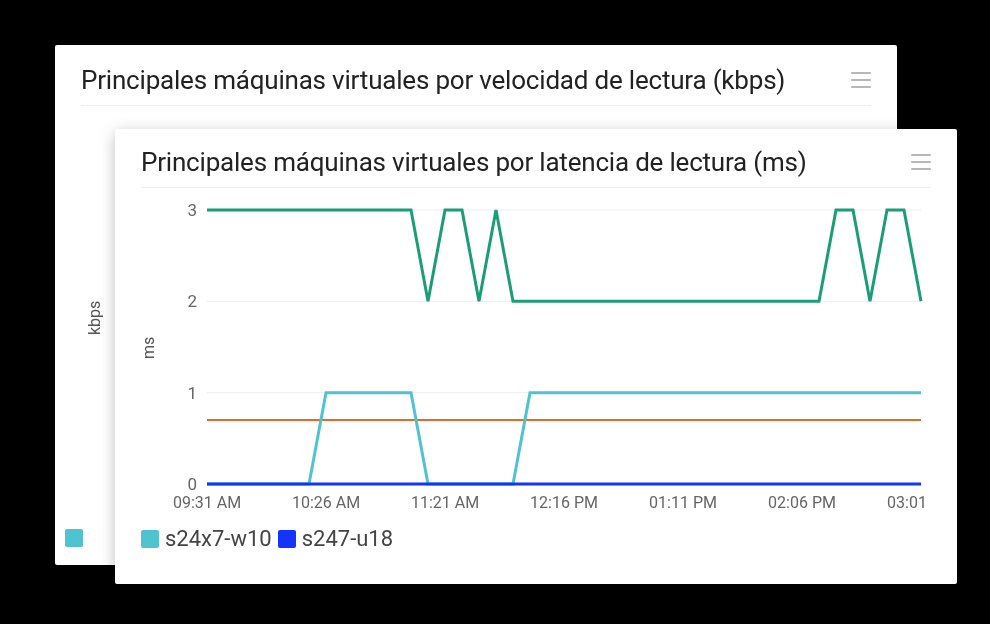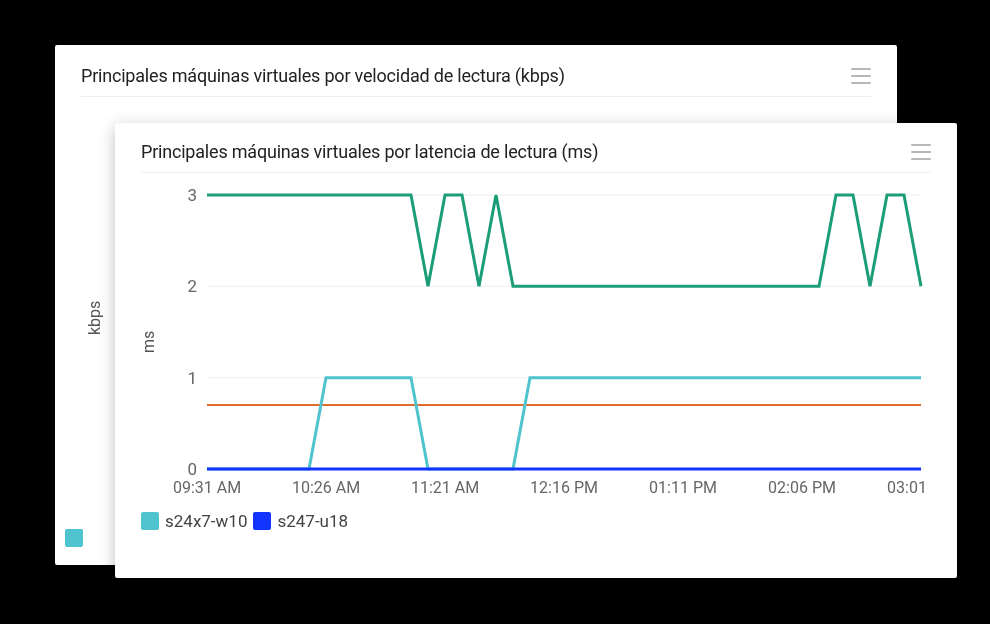--- a/index.html
+++ b/index.html
@@ -21,35 +21,35 @@
   }
   .card-back {
     left: 55px;
     top: 45px;
     width: 842px;
     height: 520px;
     padding: 20px 26px 18px 26px;
   }
   .card-front {
     left: 115px;
-    top: 123px;
+    top: 129px;
     width: 842px;
     height: 455px;
     padding: 18px 26px 14px 26px;
   }
   .card-header {
     display: flex;
     align-items: center;
     justify-content: space-between;
     border-bottom: 1px solid #eee;
     padding-bottom: 10px;
     margin-bottom: 6px;
   }
   .card-title {
-    font-size: 18px;
+    font-size: 26px;
     font-weight: 400;
     color: #222;
     letter-spacing: -0.2px;
   }
   .menu-icon {
     width: 20px;
     height: 16px;
     display: flex;
     flex-direction: column;
     justify-content: space-between;
@@ -74,21 +74,21 @@
   }
   .card-front .axis-label {
     left: 24px;
     top: 230px;
   }
   .legend {
     display: flex;
     gap: 6px;
     align-items: center;
     margin-top: 8px;
-    font-size: 17px;
+    font-size: 22px;
     color: #444;
   }
   .legend-item {
     display: flex;
     align-items: center;
     gap: 6px;
   }
   .swatch {
     width: 18px;
     height: 18px;

